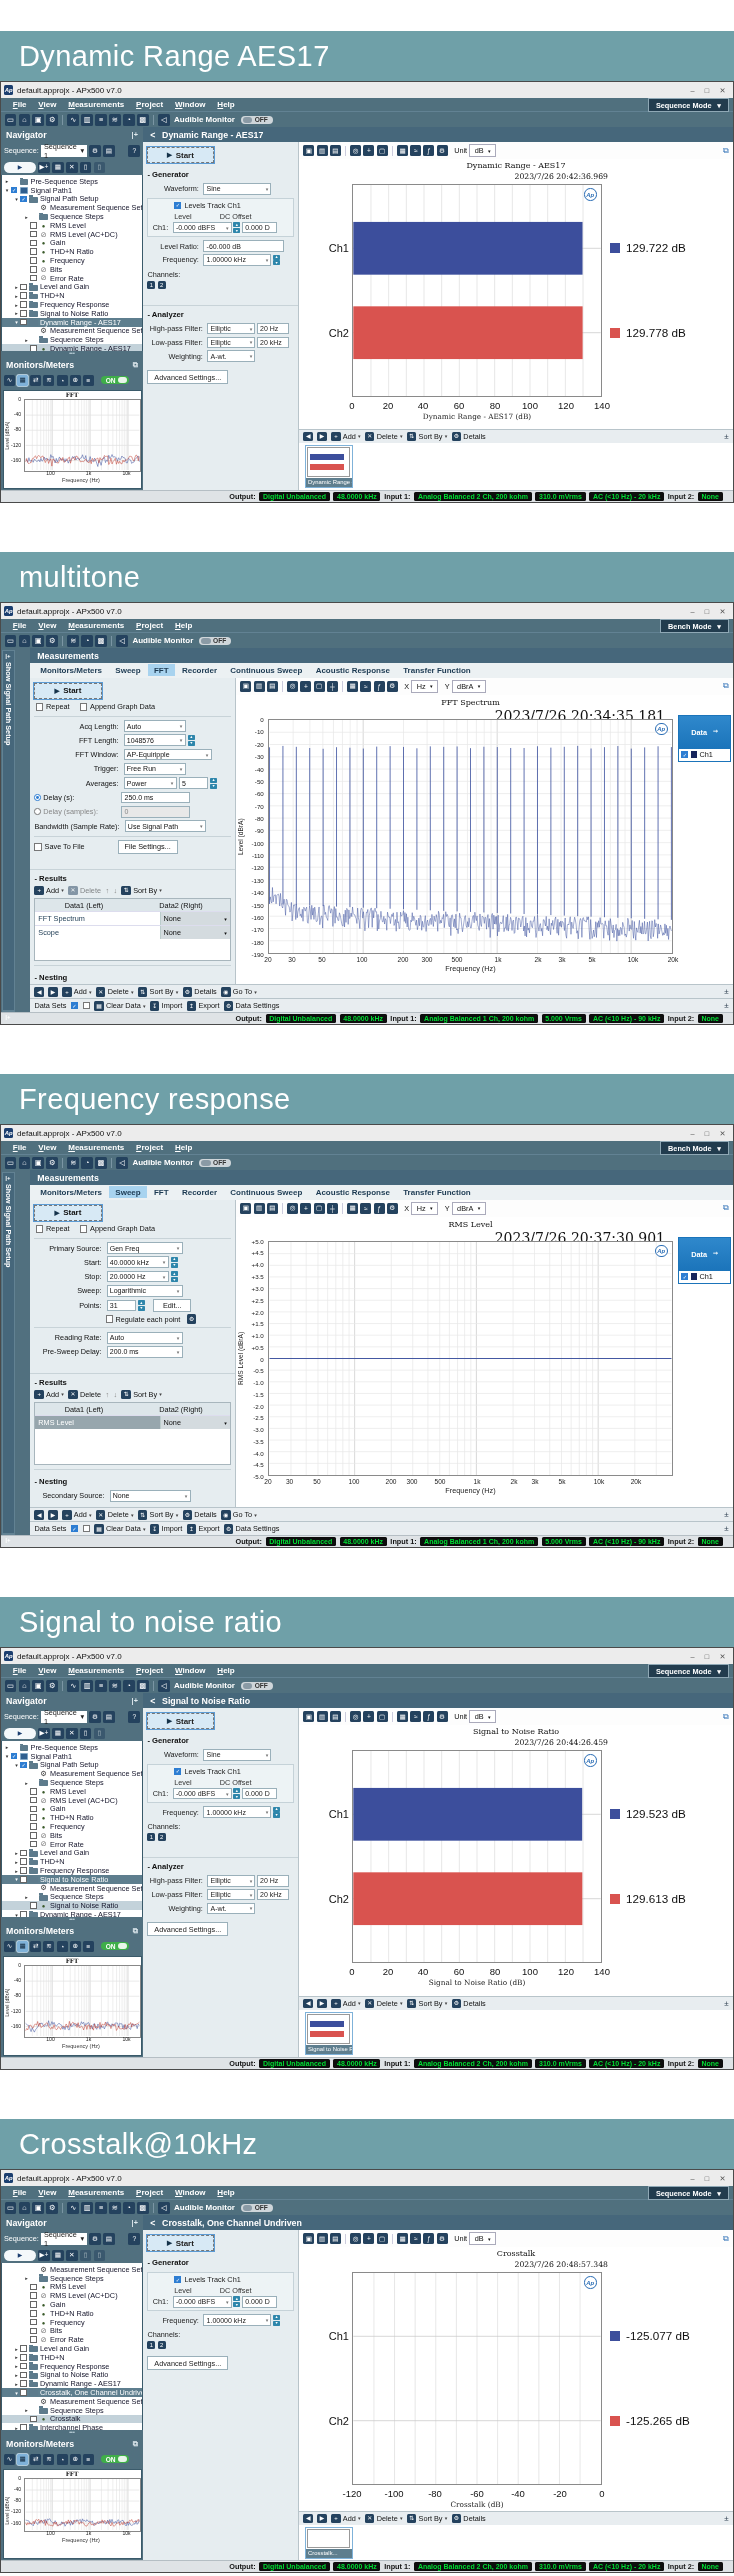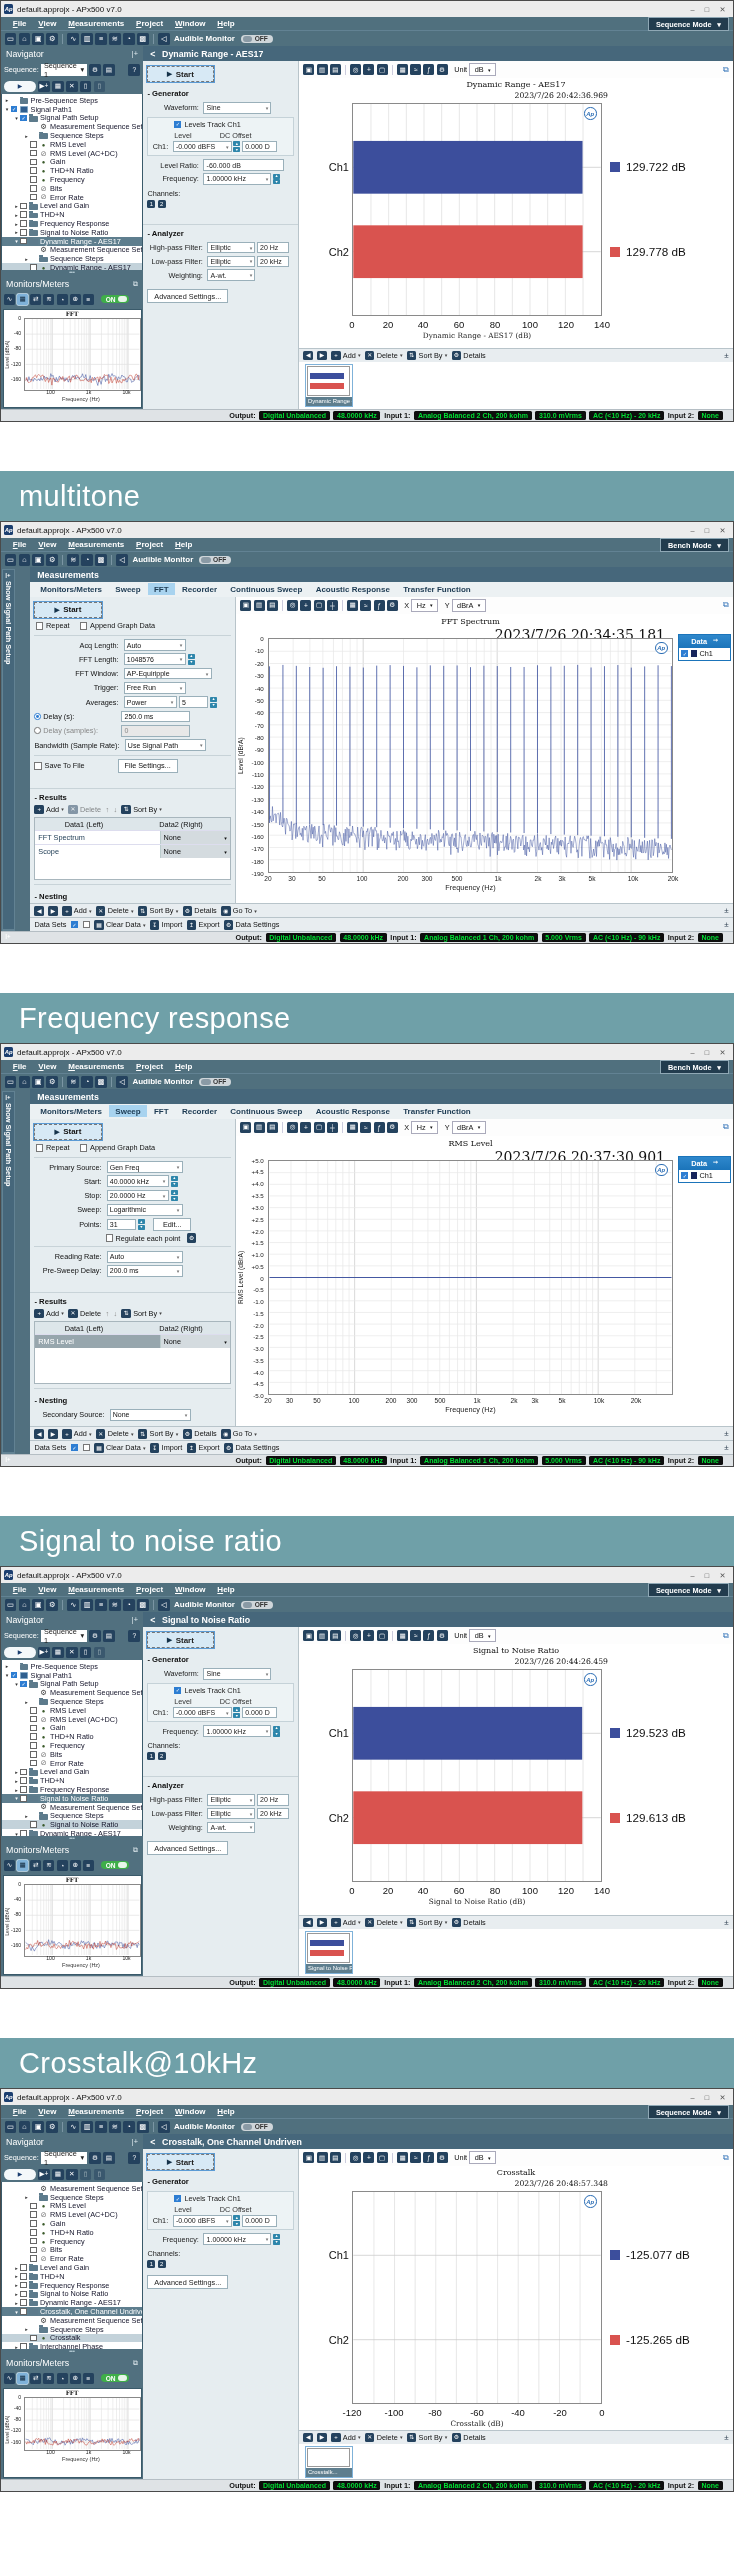--- a/index.html
+++ b/index.html
@@ -26,21 +26,21 @@
 .offpill { background:#cfd6da; border-radius:5.9px; font-size:6.6px; font-weight:bold; color:#333; padding:0.7px 5.1px 0.7px 2.2px; margin-left:3.7px; display:flex; align-items:center; gap:2.2px; }
 .knob { width:9.5px; height:5.9px; background:#8a9aa5; border-radius:2.9px; display:inline-block; }
 
 
 .statusbar { height:11.7px; background:#dfe3e6; border-top:0.7px solid #b5bec4; display:flex; align-items:center; justify-content:flex-end; gap:3.7px; font-size:7.3px; font-weight:bold; padding-right:10.3px; flex:0 0 auto; }
 .sb-box { background:#0d0d0d; color:#00DD33; padding:0 3.7px; border-radius:1.5px; height:9.5px; display:flex; align-items:center; font-size:7px; white-space:nowrap; }
 
 
 .seq-content { flex:1; display:flex; min-height:0; }
 .navcol { width:142px; background:#51707F; display:flex; flex-direction:column; flex:0 0 auto; }
-.panelhdr { height:14.7px; color:#fff; font-weight:normal; font-size:8.8px; display:flex; align-items:center; padding:0 5.1px; flex:0 0 auto; }
+.panelhdr { height:14.7px; color:#fff; font-weight:bold; font-size:8.8px; display:flex; align-items:center; padding:0 5.1px; flex:0 0 auto; }
 .panelhdr .right { margin-left:auto; font-size:7.3px; color:#dfe9ee; }
 .seqrow { height:17.6px; display:flex; align-items:center; gap:2.2px; padding:0 2.9px; color:#fff; font-size:7.3px; flex:0 0 auto; }
 .seqdd { background:#fff; color:#222; font-size:7.3px; padding:0.7px 2.9px; width:46px; display:flex; justify-content:space-between; align-items:center; height:11.7px; }
 .sqbtn { width:11.7px; height:11.7px; background:#24425E; color:#fff; font-size:6.6px; display:flex; align-items:center; justify-content:center; border-radius:1.5px; }
 .navbtns { height:16px; display:flex; gap:2.2px; padding:0 2.9px; align-items:center; flex:0 0 auto; }
 .playbtn { width:32px; height:11px; background:#f4f8fa; border-radius:5.9px; color:#1b3e6f; display:flex; align-items:center; justify-content:center; font-size:5.9px; }
 .treewrap { background:#fff; height:176px; overflow:hidden; padding-top:1.5px; border-left:0.7px solid #3a5a6a; border-right:0.7px solid #3a5a6a; flex:0 0 auto; position:relative; }
 .trow { height:8.8px; display:flex; align-items:center; font-size:7.3px; color:#14142a; padding-left:1.5px; white-space:nowrap; overflow:hidden; }
 .trow.i1 { padding-left:11px; } .trow.i2 { padding-left:21px; }
 .trow.dark { background:#5E7E8E; color:#fff; }
@@ -162,29 +162,32 @@
 .b-ts { position:absolute; top:30px; right:68px; font-family:"DejaVu Serif", serif; font-size:14px;margin-left:29px; }
 .b-plot { position:absolute; left:32px; top:41px; }
 .b-plot svg { border:0.7px solid #8a8a8a; background:#fff; display:block; }
 .b-ylab { position:absolute; left:0.7px; top:41px; height:235px; width:7.3px; writing-mode:vertical-rl; transform:rotate(180deg); display:flex; align-items:center; justify-content:center; font-size:6.6px; color:#222; }
 .b-yticks { position:absolute; left:8px; top:41px; width:22px; font-size:6.2px; }
 .b-yticks span { position:absolute; right:2.2px; color:#222; }
 .b-xticks { position:absolute; left:32px; top:278px; width:405px; font-size:6.6px; }
 .b-xticks span { position:absolute; transform:translateX(-50%); color:#222; }
 .b-xlab { position:absolute; left:32px; top:286px; width:405px; text-align:center; font-size:7.3px; color:#222; }
 .legbox { position:absolute; left:442px; top:37px; width:53px; border:0.7px solid #1b74ba; font-size:7.3px; }
-.leghdr { background:linear-gradient(#2f88cc,#1b74ba); color:#fff; font-weight:bold; text-align:center; padding:2px 0; display:flex; justify-content:center; gap:5.9px; }
+.leghdr { background:linear-gradient(#2f88cc,#1b74ba); color:#fff; font-weight:bold; text-align:center; padding:12px 0; display:flex; justify-content:center; gap:5.9px; }
 .legrow { background:#fff; display:flex; align-items:center; gap:2.2px; padding:1.5px 2.2px; }
 .leg-sq { width:6.6px; height:6.6px; background:#17255C; display:inline-block; }
 </style>
 </head>
 <body>
 
 <div class="page">
 
+<div class="band" style="margin-top:31px">
+      <span>Dynamic Range AES17</span>
+    </div>
 
 <div class="win" style="height:422px">
   <div class="titlebar">
     <span class="ap-badge">Ap</span>
     <span>default.approjx - APx500 v7.0</span>
     <span class="win-controls">
           <span>–</span>
           <span>□</span>
           <span>✕</span>
         </span>

